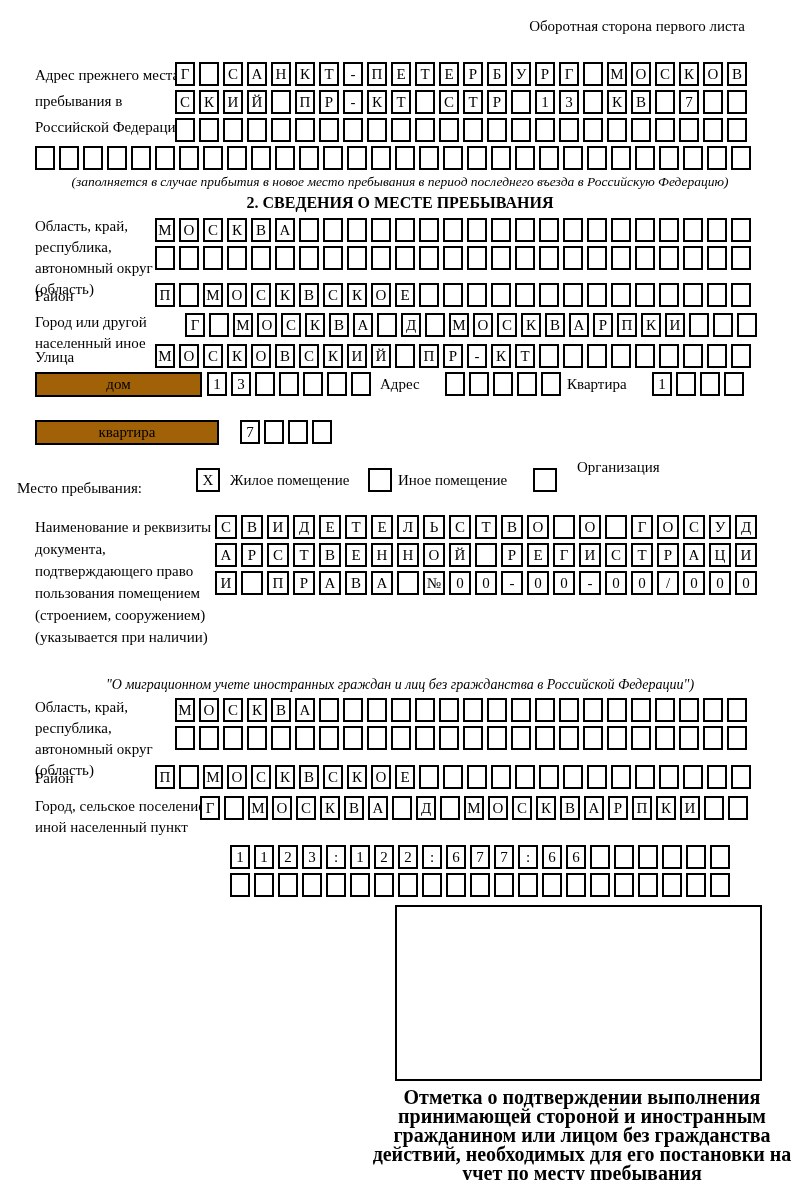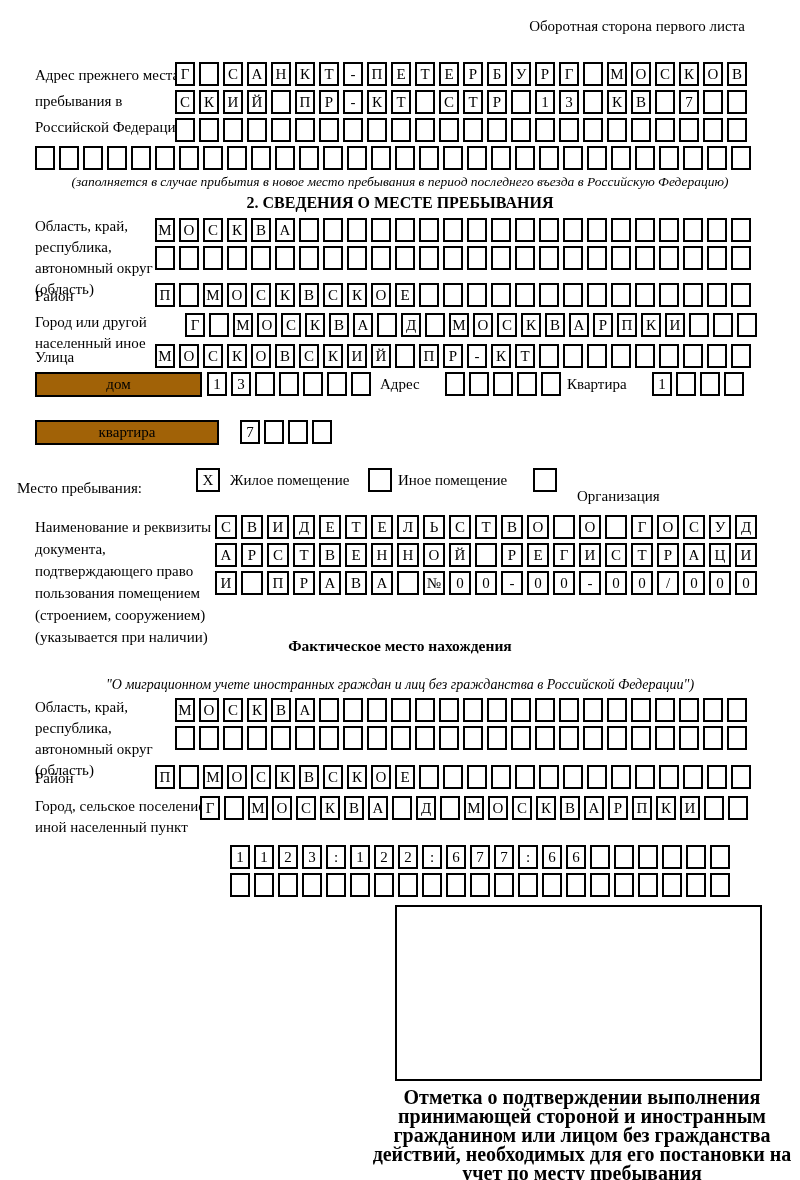--- a/index.html
+++ b/index.html
@@ -318,21 +318,21 @@
       <div class="cell"></div>
       <div class="cell"></div>
     </div>
 
   <div class="lbl" style="left:17px;top:470px;margin-top:8px;">Место пребывания:</div>
   <div class="checkbox" style="left:196px;top:468px;">X</div>
   <div class="lbl" style="left:230px;top:470px;">Жилое помещение</div>
   <div class="checkbox" style="left:368px;top:468px;"></div>
   <div class="lbl" style="left:398px;top:470px;">Иное помещение</div>
   <div class="checkbox" style="left:533px;top:468px;"></div>
-  <div class="lbl" style="left:577px;top:486px;">Организация</div>
+  <div class="lbl" style="left:577px;top:457px;">Организация</div>
 
   <div class="lbl" style="left:35px;top:516px;width:185px;line-height:22px;">Наименование и реквизиты документа, подтверждающего право пользования помещением (строением, сооружением) (указывается при наличии)</div>
   <div class="cells p26" style="left:215px;top:515px;">
       <div class="cell">С</div>
       <div class="cell">В</div>
       <div class="cell">И</div>
       <div class="cell">Д</div>
       <div class="cell">Е</div>
       <div class="cell">Т</div>
       <div class="cell">Е</div>
@@ -391,21 +391,20 @@
       <div class="cell">0</div>
       <div class="cell">-</div>
       <div class="cell">0</div>
       <div class="cell">0</div>
       <div class="cell">/</div>
       <div class="cell">0</div>
       <div class="cell">0</div>
       <div class="cell">0</div>
     </div>
 
-  <div class="title" style="top:637px;font-size:15.5px;">Фактическое место нахождения</div>
   <div class="note center" style="top:677px;font-size:14px;">"О миграционном учете иностранных граждан и лиц без гражданства в Российской Федерации")</div>
 
   <div class="lbl" style="left:35px;top:697px;width:150px;">Область, край, республика, автономный округ (область)</div>
   <div class="cells" style="left:175px;top:698px;">
       <div class="cell">М</div>
       <div class="cell">О</div>
       <div class="cell">С</div>
       <div class="cell">К</div>
       <div class="cell">В</div>
       <div class="cell">А</div>

